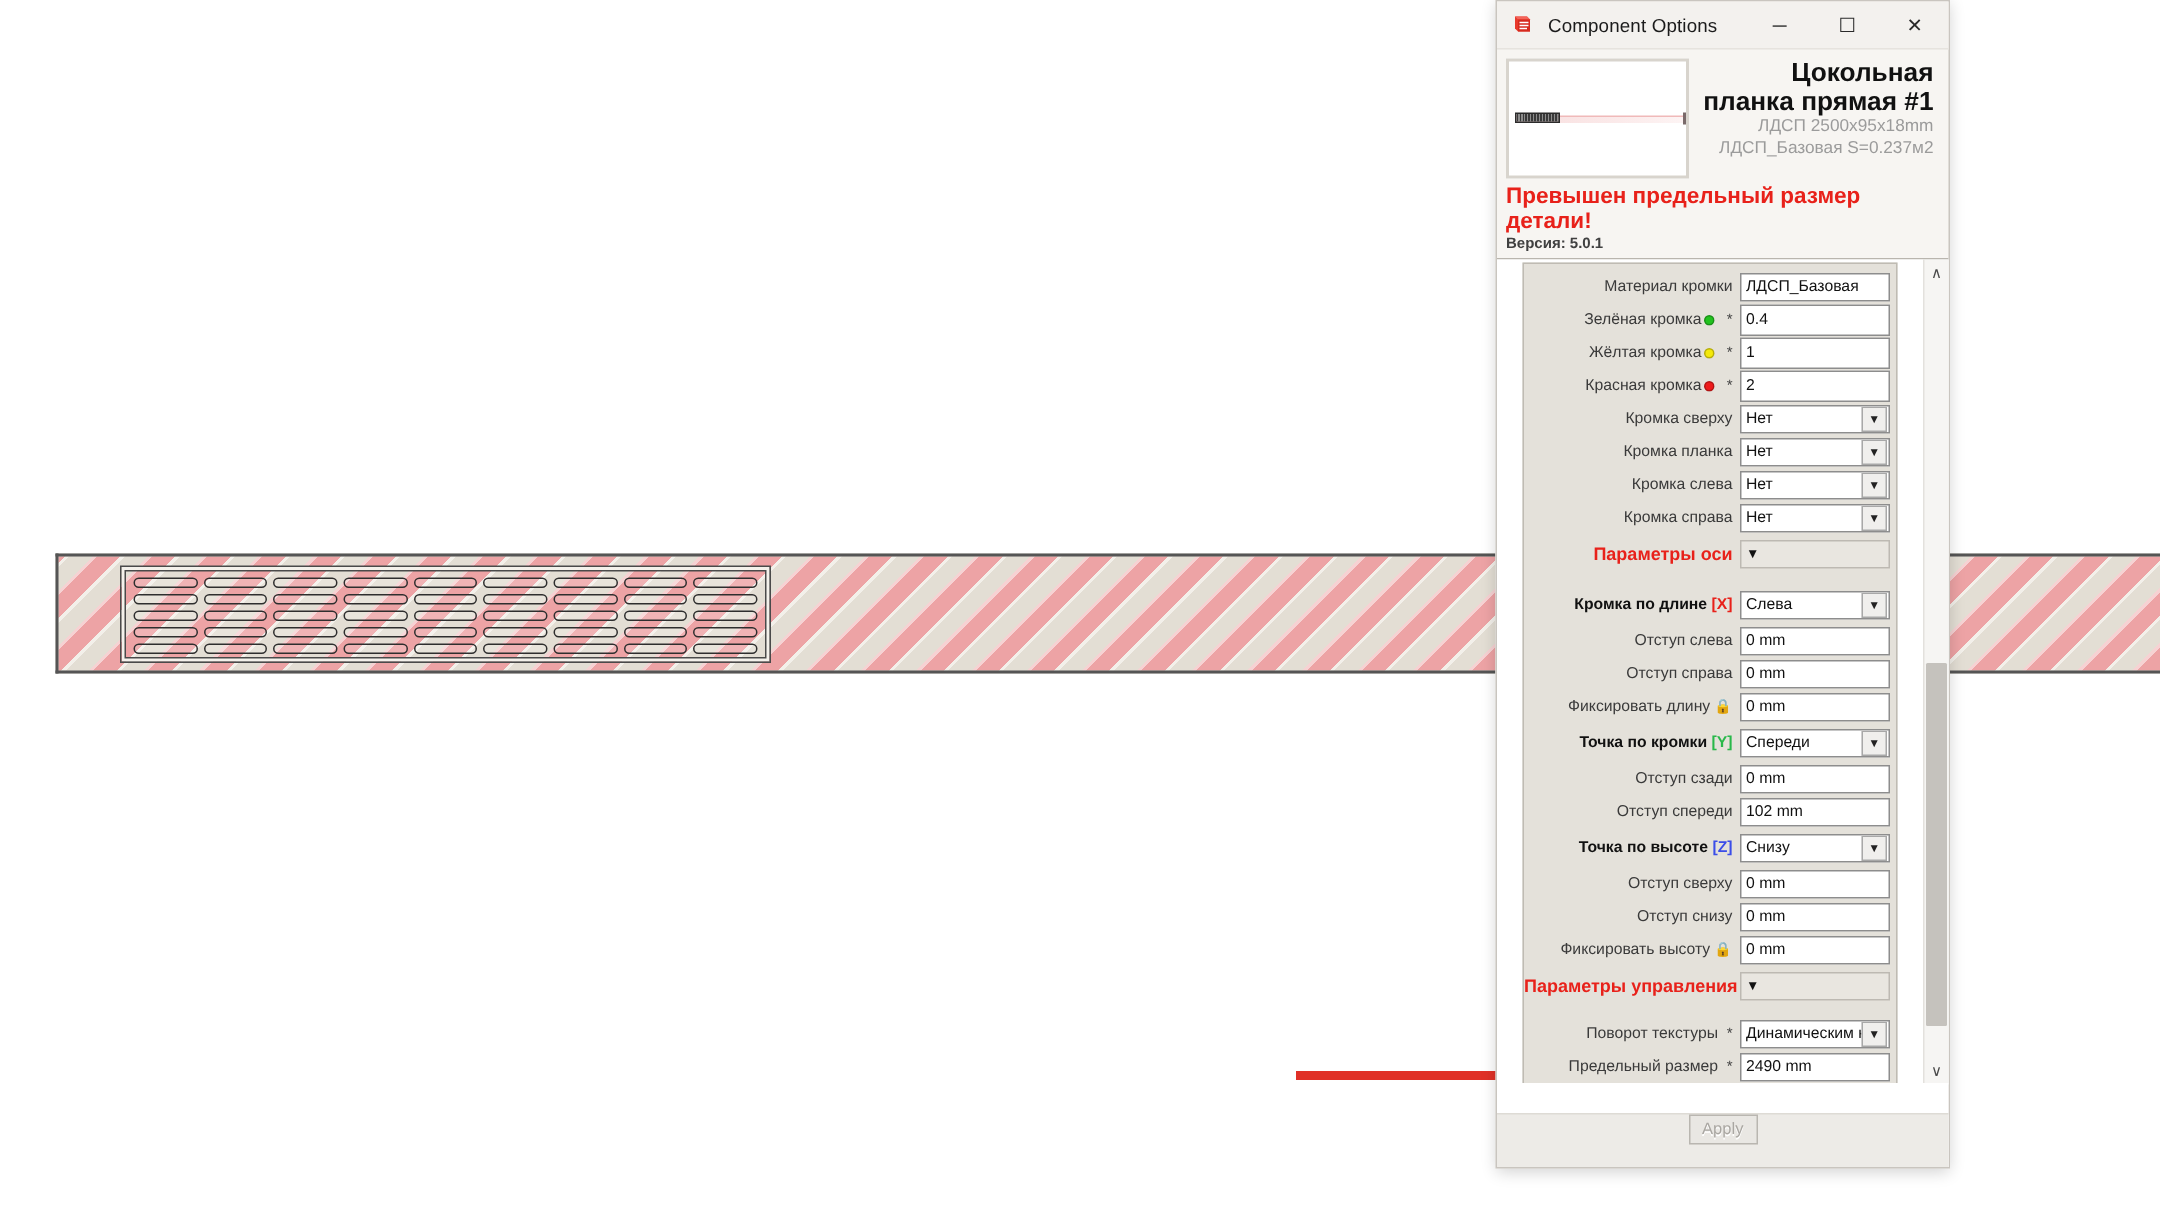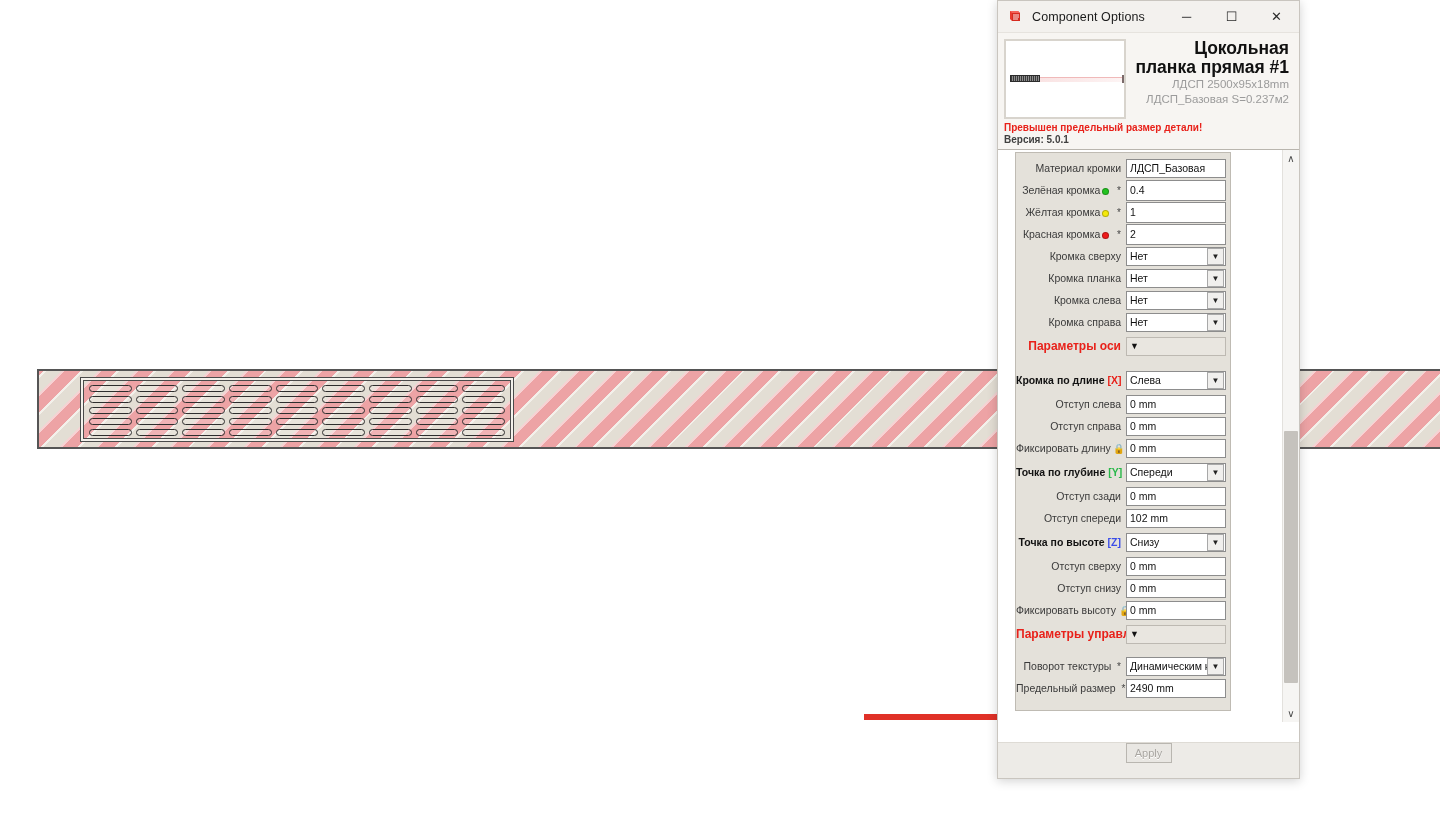--- a/index.html
+++ b/index.html
@@ -158,21 +158,21 @@
   }
   .part-meta {
     font-size: 11.5px;
     color: #9b9b9b;
     line-height: 15px;
     white-space: nowrap;
   }
 
   #warning-text {
     color: #e8211a;
-    font-size: 10px;
+    font-size: 15px;
     font-weight: bold;
     padding: 3px 0 0 6px;
     flex: none;
   }
   #version-text {
     color: #404040;
     font-size: 10px;
     font-weight: bold;
     padding: 1px 0 4px 6px;
     flex: none;
@@ -190,21 +190,21 @@
   #form-panel {
     flex: 1;
     background: #ffffff;
     padding: 2px 0 0 0;
     overflow: hidden;
     position: relative;
   }
   #form-inner {
     position: absolute;
     left: 17px; top: 2px;
-    width: 216px;
+    width: 250px;
     background: #e4e1da;
     border: 1px solid #bfbbb3;
     padding: 3px 0 10px 0;
   }
 
   .row {
     display: flex;
     align-items: center;
     height: 20px;
     margin: 2px 0;
@@ -508,21 +508,21 @@
           </div>
           <div class="row">
             <div class="lbl"><span>Отступ справа</span></div>
             <div class="fld">0 mm</div>
           </div>
           <div class="row">
             <div class="lbl"><span>Фиксировать длину</span><span class="lock">🔒</span></div>
             <div class="fld">0 mm</div>
           </div>
           <div class="row tall">
-            <div class="lbl bold"><span>Точка по глубине</span><span class="ax y"> [Y]</span></div>
+            <div class="lbl bold"><span>Точка по кромки</span><span class="ax y"> [Y]</span></div>
             <div class="sel">
               <span class="selval">Спереди</span>
               <span class="arrow">▼</span>
             </div>
           </div>
           <div class="row">
             <div class="lbl"><span>Отступ сзади</span></div>
             <div class="fld">0 mm</div>
           </div>
           <div class="row">

